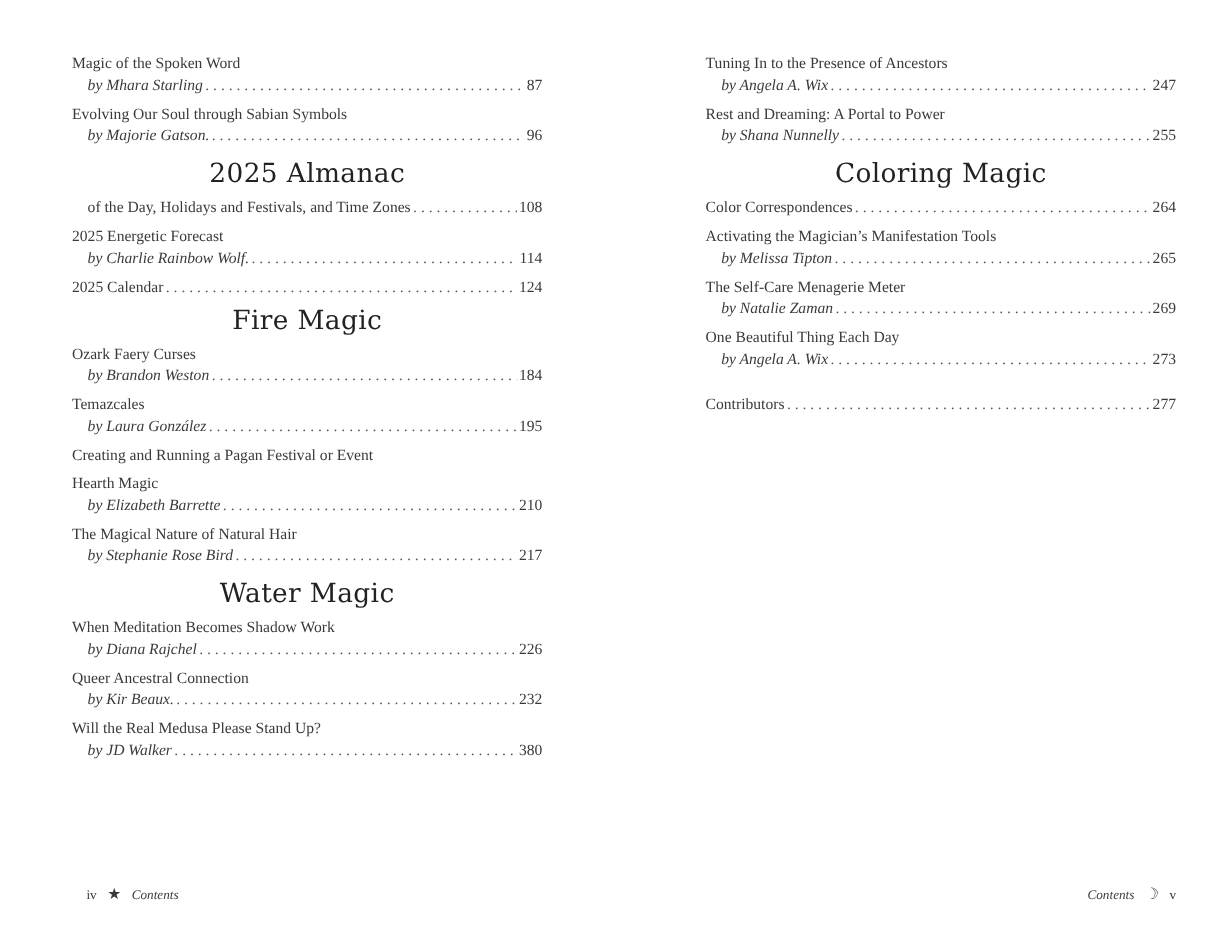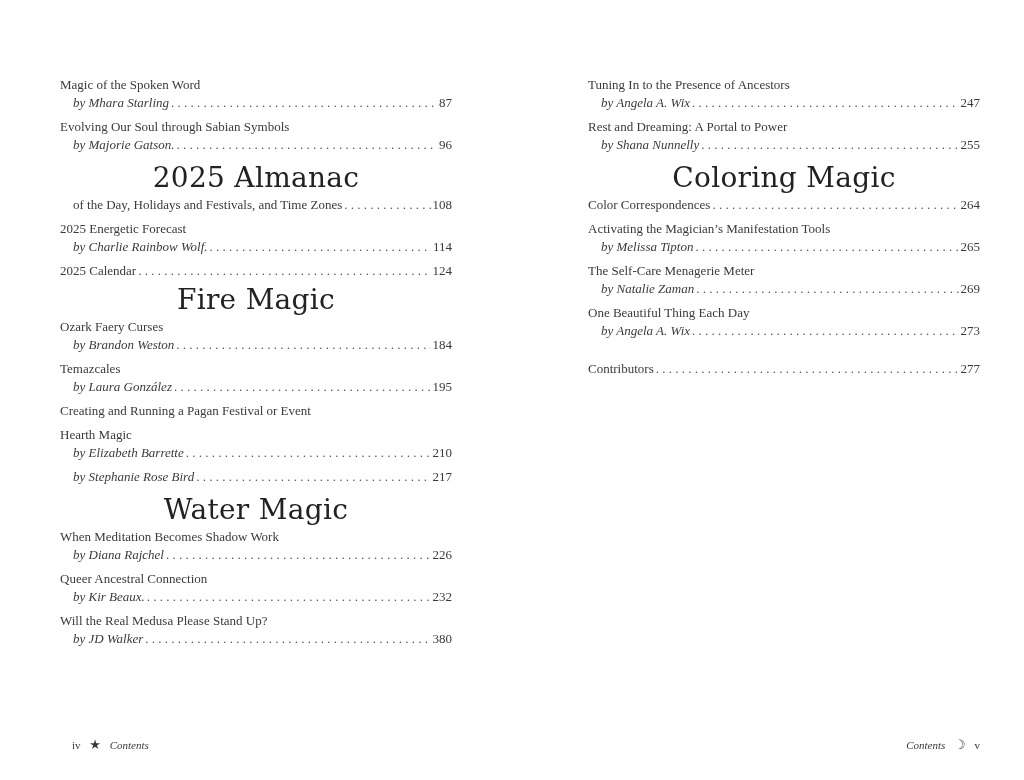--- a/index.html
+++ b/index.html
@@ -3,37 +3,37 @@
 <meta charset="utf-8">
 <style>
   html, body { margin: 0; padding: 0; }
   body {
     width: 1024px; height: 780px; background: #ffffff; position: relative; overflow: hidden;
     font-family: "Liberation Serif", "DejaVu Serif", serif; color: #3a3a3a;
   }
   .page { position: absolute; top: 0; height: 780px; }
   .page.left { left: 60px; width: 392px; }
   .page.right { left: 588px; width: 392px; }
-  .col { position: absolute; top: 44px; left: 0; width: 100%; margin-top: 32px; }
+  .col { position: absolute; top: 44px; left: 0; width: 100%; }
   .entry { margin-bottom: 6px; }
   .entry .title { font-size: 13px; line-height: 18px; color: #3a3a3a; white-space: nowrap; }
   .line { display: flex; align-items: center; font-size: 13px; line-height: 18px; }
   .line .txt { white-space: nowrap; }
   .line .by { font-style: italic; padding-left: 13px; white-space: nowrap; }
   .line .cont { padding-left: 13px; white-space: nowrap; }
   .line .dots {
     flex: 1; overflow: hidden; white-space: nowrap; margin: 0 2px; letter-spacing: 3.2px; color: #555;
   }
   .line .dots::before {
     content: ". . . . . . . . . . . . . . . . . . . . . . . . . . . . . . . . . . . . . . . . . . . . . . . . . . . . . . . . . . . . . . . . . . . . . . . . . . . . .";
     letter-spacing: 0;
   }
   .line .pg { white-space: nowrap; }
   .section-heading {
-    text-align: center; font-size: 28px; line-height: 28px; margin: 6px 0 4px 0;
+    text-align: center; font-size: 22px; line-height: 28px; margin: 6px 0 4px 0;
     font-family: "DejaVu Serif", "Liberation Serif", serif; color: #222; font-weight: normal; letter-spacing: 0.3px;
   }
   .spacer { height: 14px; }
   .footer { position: absolute; top: 737px; font-size: 11px; line-height: 16px; color: #3a3a3a; white-space: nowrap; }
   .footer .it { font-style: italic; }
   .footer .sym { font-size: 13px; margin: 0 6px; }
   .page.left .footer { left: 12px; }
   .page.right .footer { right: 0; }
 </style>
 </head>
@@ -107,20 +107,21 @@
     </div>
     <div class="entry">
       <div class="title">Hearth Magic</div>
       <div class="line">
           <span class="by">by Elizabeth Barrette</span>
           <span class="dots"></span>
           <span class="pg">210</span>
         </div>
     </div>
     <div class="entry">
+      <div class="title">The Magical Nature of Natural Hair</div>
       <div class="line">
           <span class="by">by Stephanie Rose Bird</span>
           <span class="dots"></span>
           <span class="pg">217</span>
         </div>
     </div>
 
     <div class="section-heading" style="margin-top:10px">Water Magic</div>
 
     <div class="entry">

